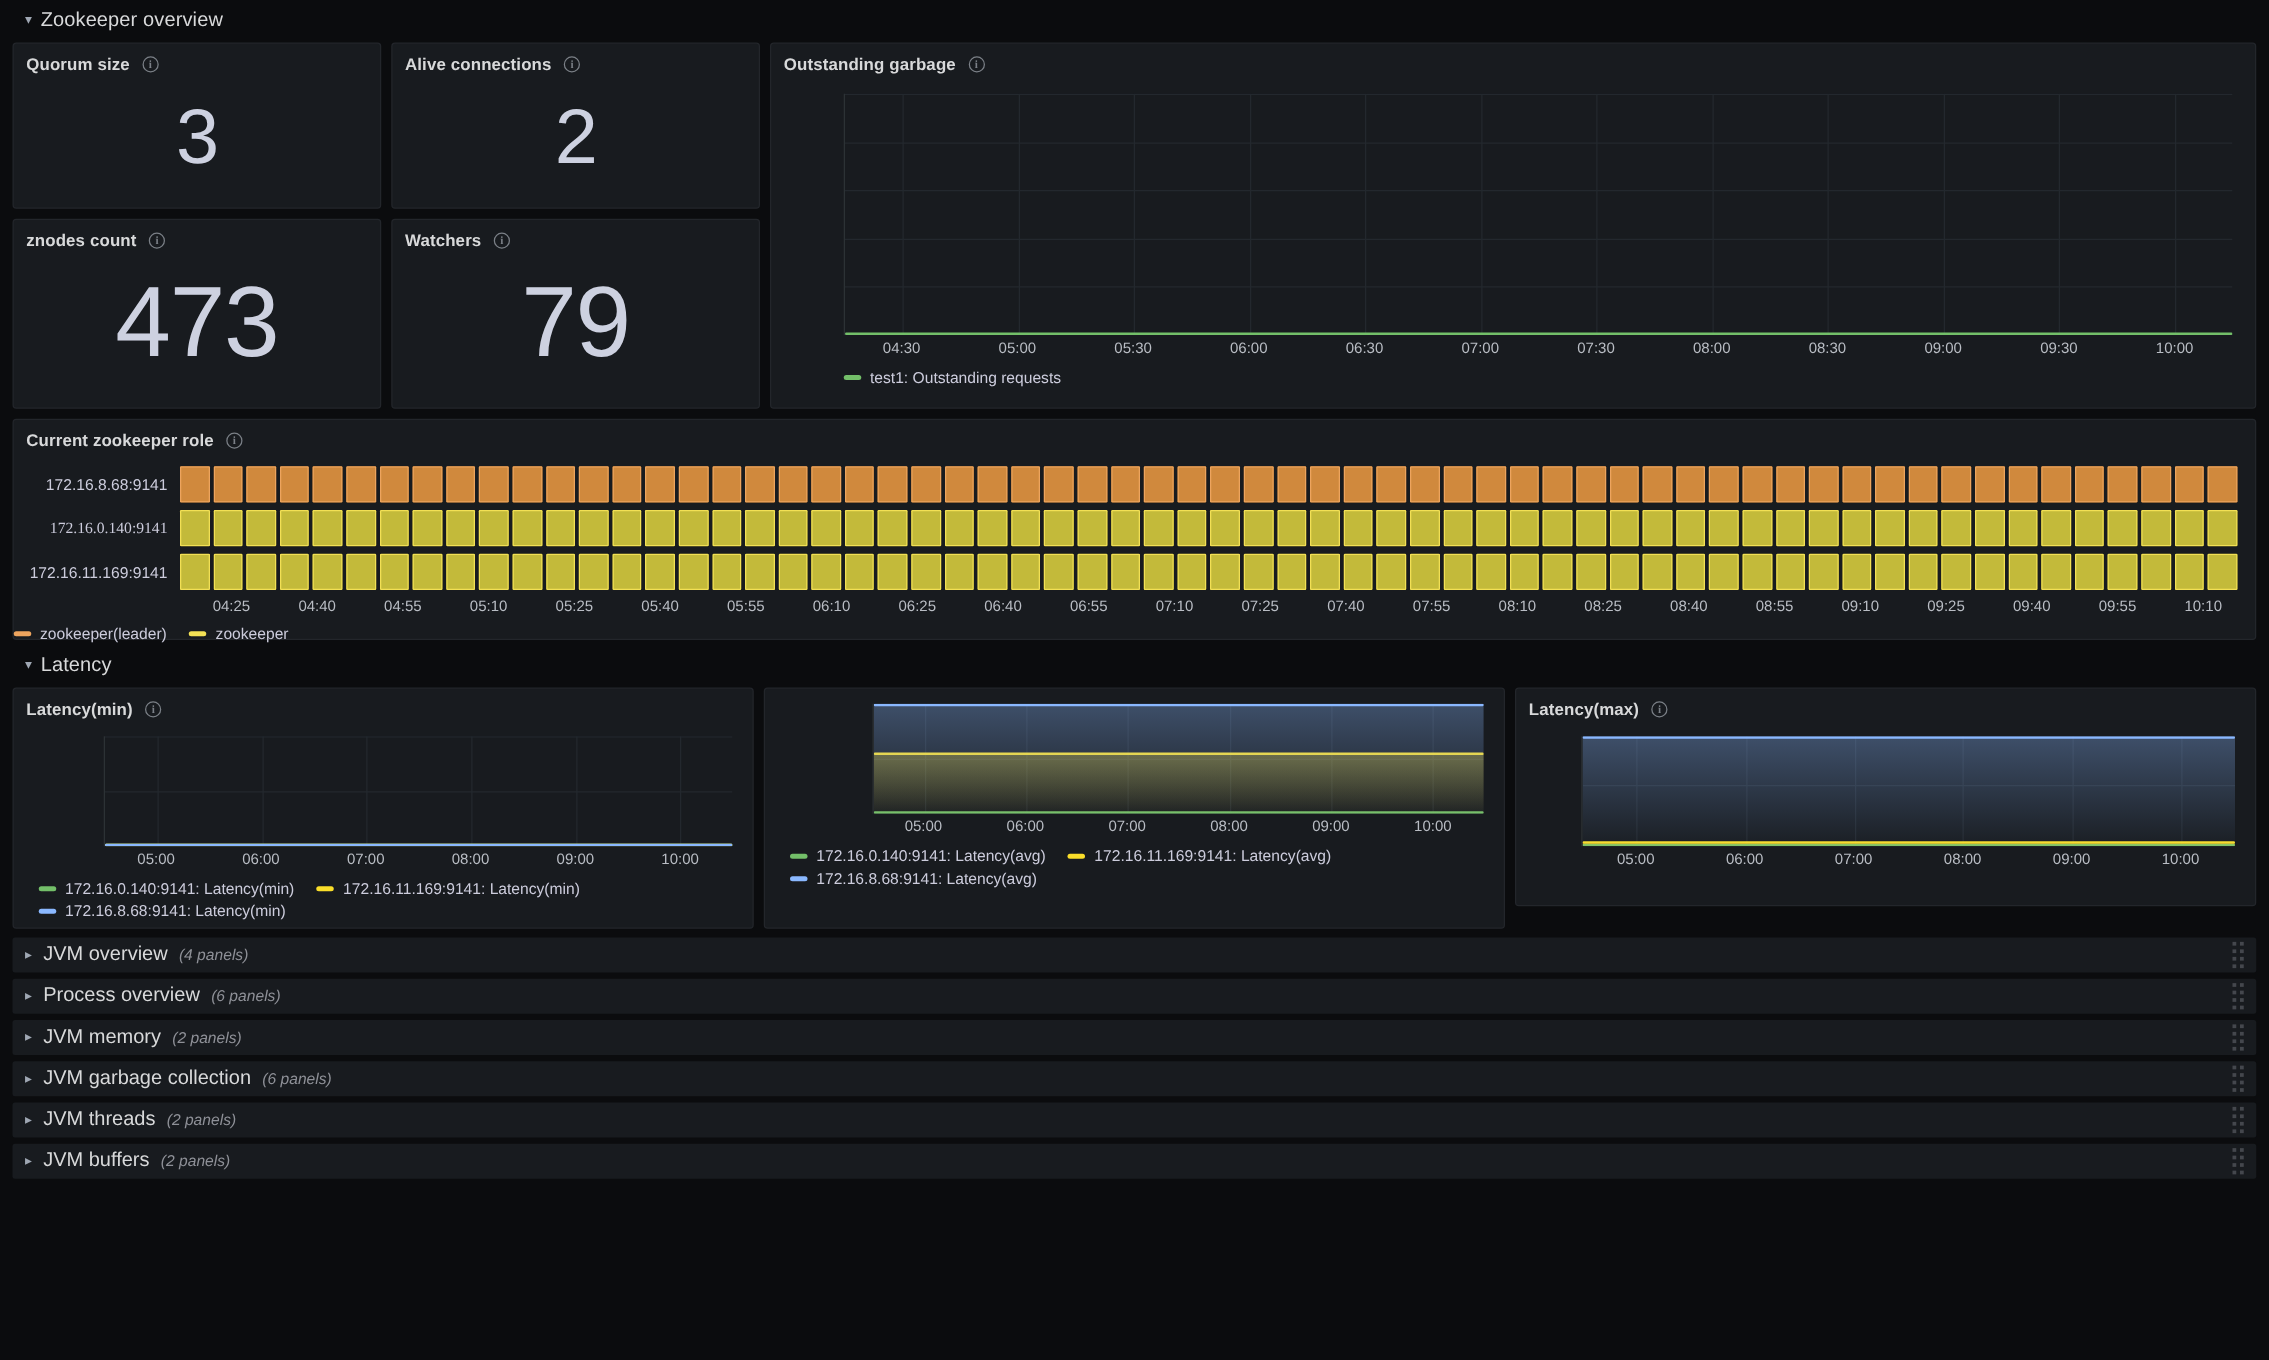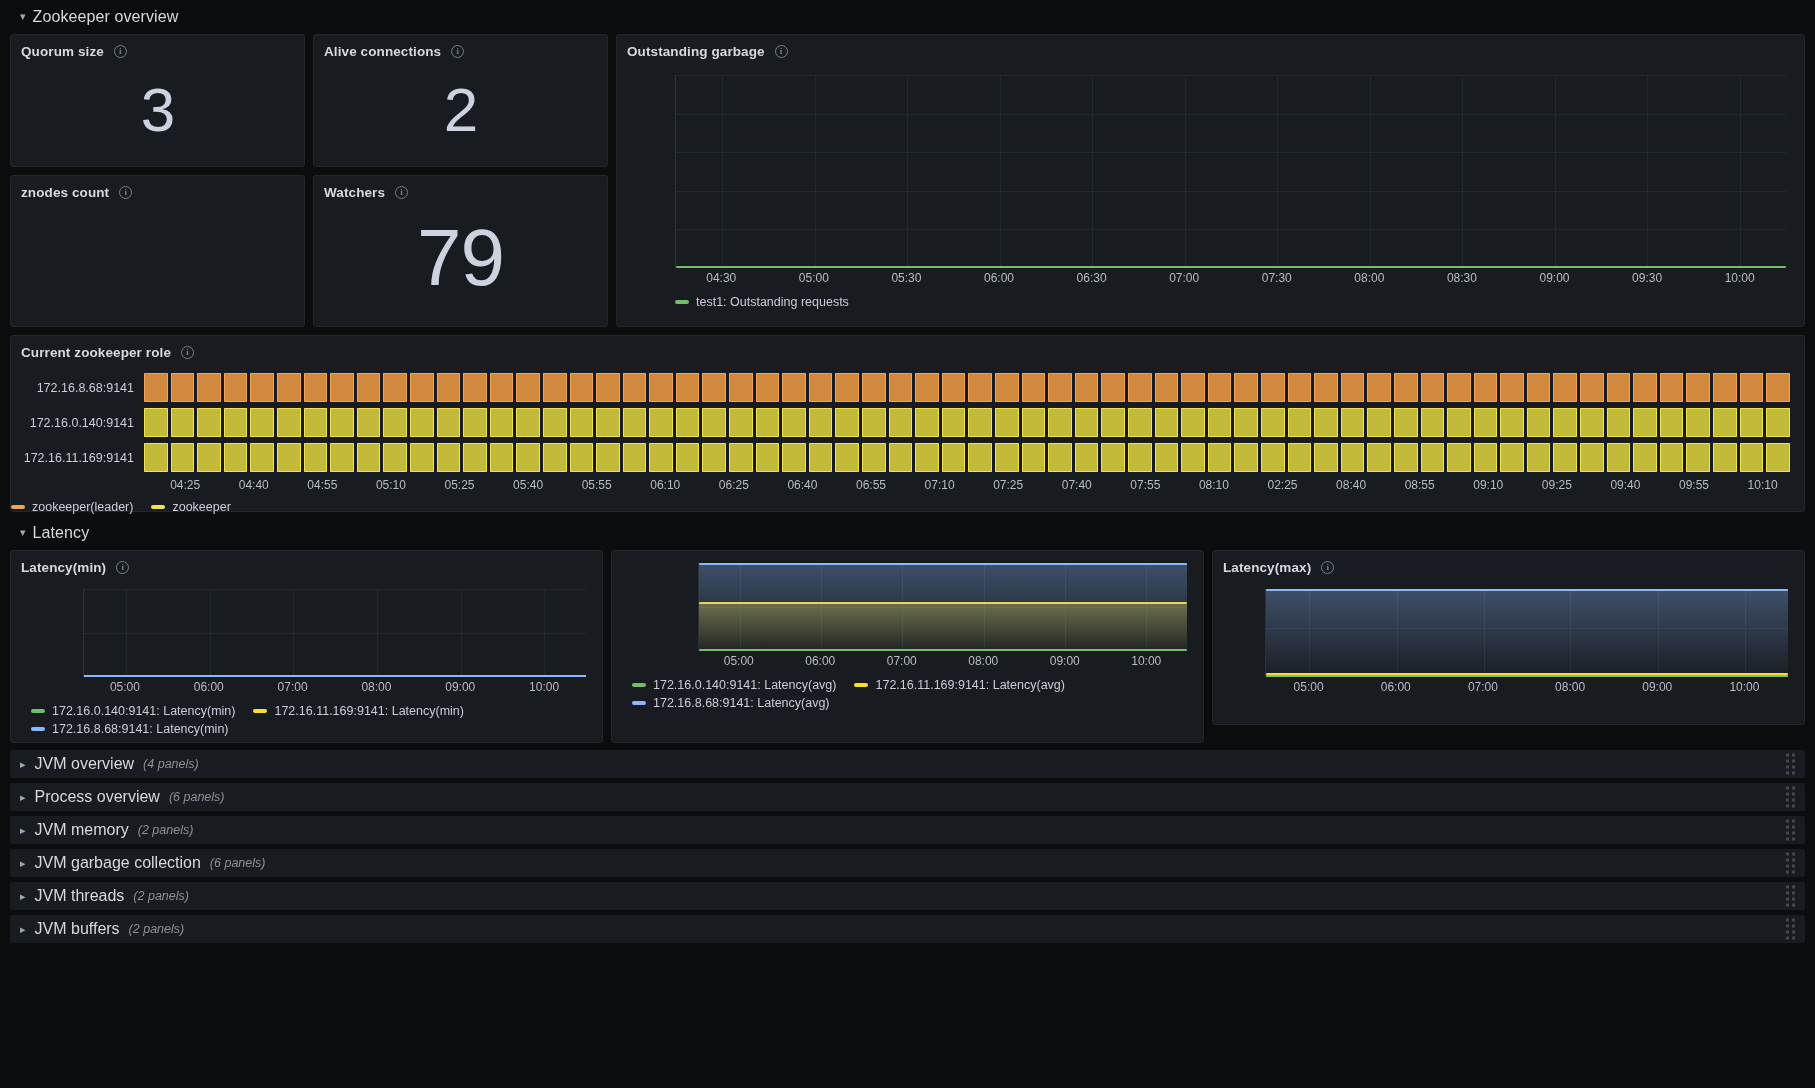--- a/index.html
+++ b/index.html
@@ -156,20 +156,21 @@
           </div>
           <div class="stat-value" style="height:96px;font-size:62px;">2</div>
         </div>
       </div>
       <div class="stat-row">
         <div class="panel" style="width:295px;height:152px;">
           <div class="panel-title">
             <span>znodes count</span>
             <span class="info-icon"></span>
           </div>
+          <div class="stat-value" style="height:112px;font-size:80px;">473</div>
         </div>
         <div class="panel" style="width:295px;height:152px;">
           <div class="panel-title">
             <span>Watchers</span>
             <span class="info-icon"></span>
           </div>
           <div class="stat-value" style="height:112px;font-size:80px;">79</div>
         </div>
       </div>
     </div>
@@ -291,21 +292,21 @@
             <div class="tl-cell" style="height: 29px; background: rgb(208, 137, 61); box-shadow: rgb(237, 164, 94) 0px 0px 0px 1px inset;"></div>
             <div class="tl-cell" style="height: 29px; background: rgb(208, 137, 61); box-shadow: rgb(237, 164, 94) 0px 0px 0px 1px inset;"></div>
             <div class="tl-cell" style="height: 29px; background: rgb(208, 137, 61); box-shadow: rgb(237, 164, 94) 0px 0px 0px 1px inset;"></div>
             <div class="tl-cell" style="height: 29px; background: rgb(208, 137, 61); box-shadow: rgb(237, 164, 94) 0px 0px 0px 1px inset;"></div>
             <div class="tl-cell" style="height: 29px; background: rgb(208, 137, 61); box-shadow: rgb(237, 164, 94) 0px 0px 0px 1px inset;"></div>
             <div class="tl-cell" style="height: 29px; background: rgb(208, 137, 61); box-shadow: rgb(237, 164, 94) 0px 0px 0px 1px inset;"></div>
             <div class="tl-cell" style="height: 29px; background: rgb(208, 137, 61); box-shadow: rgb(237, 164, 94) 0px 0px 0px 1px inset;"></div>
             <div class="tl-cell" style="height: 29px; background: rgb(208, 137, 61); box-shadow: rgb(237, 164, 94) 0px 0px 0px 1px inset;"></div>
           </div>
         </div>
-        <div class="tl-row" style="margin-bottom: 6px;">
+        <div class="tl-row" style="margin-bottom: 6px; font-family: Liberation Serif, serif;">
           <div class="tl-label" style="width: 133px;">172.16.0.140:9141</div>
           <div class="tl-track" style="margin-right: 14px;">
             <div class="tl-cell" style="height: 29px; background: rgb(195, 186, 58); box-shadow: rgb(242, 224, 85) 0px 0px 0px 1px inset;"></div>
             <div class="tl-cell" style="height: 29px; background: rgb(195, 186, 58); box-shadow: rgb(242, 224, 85) 0px 0px 0px 1px inset;"></div>
             <div class="tl-cell" style="height: 29px; background: rgb(195, 186, 58); box-shadow: rgb(242, 224, 85) 0px 0px 0px 1px inset;"></div>
             <div class="tl-cell" style="height: 29px; background: rgb(195, 186, 58); box-shadow: rgb(242, 224, 85) 0px 0px 0px 1px inset;"></div>
             <div class="tl-cell" style="height: 29px; background: rgb(195, 186, 58); box-shadow: rgb(242, 224, 85) 0px 0px 0px 1px inset;"></div>
             <div class="tl-cell" style="height: 29px; background: rgb(195, 186, 58); box-shadow: rgb(242, 224, 85) 0px 0px 0px 1px inset;"></div>
             <div class="tl-cell" style="height: 29px; background: rgb(195, 186, 58); box-shadow: rgb(242, 224, 85) 0px 0px 0px 1px inset;"></div>
             <div class="tl-cell" style="height: 29px; background: rgb(195, 186, 58); box-shadow: rgb(242, 224, 85) 0px 0px 0px 1px inset;"></div>
@@ -443,21 +444,21 @@
         <div class="xtick" style="left: 27.5%;">05:55</div>
         <div class="xtick" style="left: 31.6667%;">06:10</div>
         <div class="xtick" style="left: 35.8333%;">06:25</div>
         <div class="xtick" style="left: 40%;">06:40</div>
         <div class="xtick" style="left: 44.1667%;">06:55</div>
         <div class="xtick" style="left: 48.3333%;">07:10</div>
         <div class="xtick" style="left: 52.5%;">07:25</div>
         <div class="xtick" style="left: 56.6667%;">07:40</div>
         <div class="xtick" style="left: 60.8333%;">07:55</div>
         <div class="xtick" style="left: 65%;">08:10</div>
-        <div class="xtick" style="left: 69.1667%;">02:25</div>
+        <div class="xtick" style="left: 69.1667%;">08:25</div>
         <div class="xtick" style="left: 73.3333%;">08:40</div>
         <div class="xtick" style="left: 77.5%;">08:55</div>
         <div class="xtick" style="left: 81.6667%;">09:10</div>
         <div class="xtick" style="left: 85.8333%;">09:25</div>
         <div class="xtick" style="left: 90%;">09:40</div>
         <div class="xtick" style="left: 94.1667%;">09:55</div>
         <div class="xtick" style="left: 98.3333%;">10:10</div>
       </div>
     <div class="legend" id="legend-role" style="padding-top:4px;">
         <div class="legend-item">

